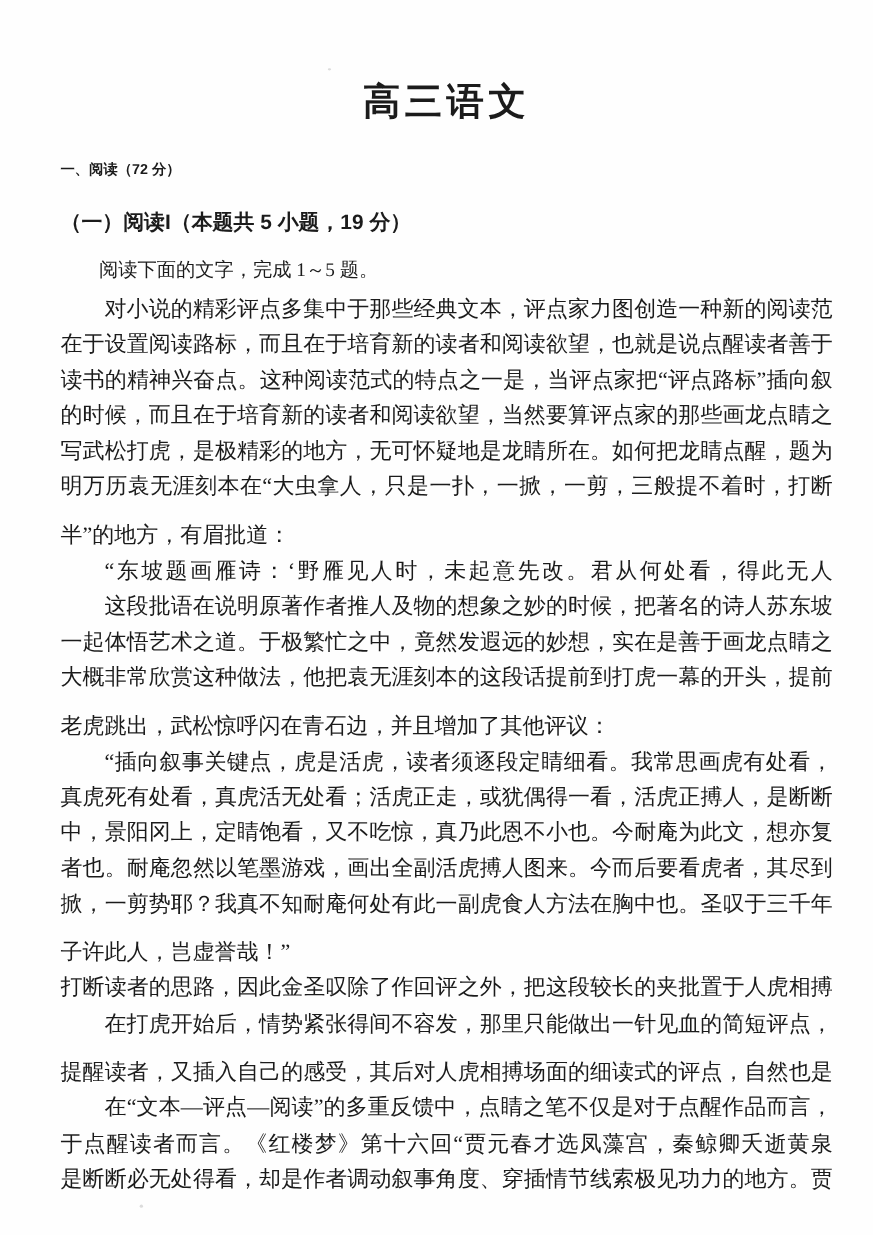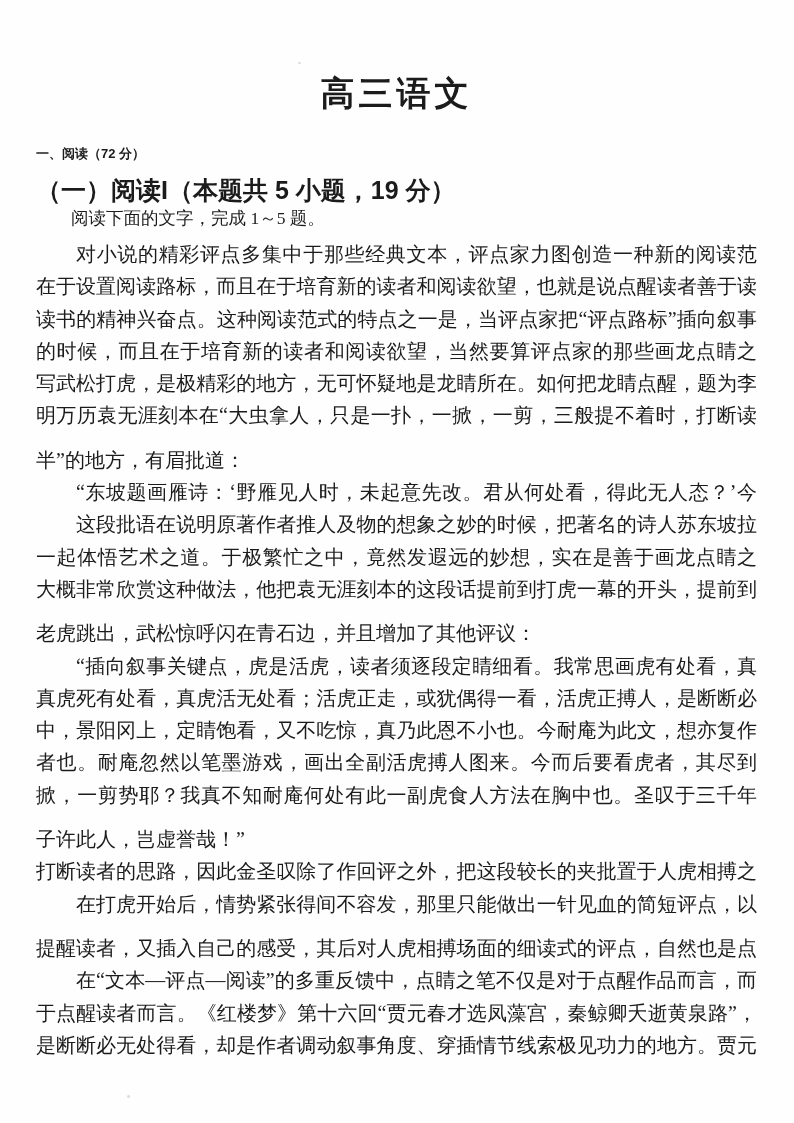--- a/index.html
+++ b/index.html
@@ -10,50 +10,50 @@
   .page {
     position: relative;
     width: 794px;
     height: 1123px;
     background: #fefefe;
     color: #1b1b1b;
     overflow: hidden;
     font-family: "Liberation Serif", "DejaVu Serif", serif;
   }
   .content {
-    padding: 0 37px 0 36px;
+    padding: 0 37px 0 55px;
   }
   .doc-title {
     margin-top: 72px;
     height: 42px;
     line-height: 42px;
     text-align: center;
     font-family: "Liberation Sans", "DejaVu Sans", sans-serif;
     font-weight: bold;
     font-size: 34px;
     letter-spacing: 4px;
   }
   .part-heading {
     margin-top: 28px;
     height: 24px;
     line-height: 24px;
     font-family: "Liberation Sans", "DejaVu Sans", sans-serif;
     font-weight: bold;
     font-size: 13px;
   }
   .subpart-heading {
-    margin-top: 12px;
+    margin-top: 25px;
     height: 24px;
     line-height: 24px;
     font-family: "Liberation Sans", "DejaVu Sans", sans-serif;
     font-weight: bold;
-    font-size: 25px;
+    font-size: 19px;
   }
   .instruction {
-    margin-top: 4px;
+    margin-top: 18px;
     height: 24px;
     line-height: 24px;
     font-size: 17.5px;
     text-indent: 2em;
   }
   .passage {
     margin-top: 8px;
   }
   .line {
     height: 32.3px;

